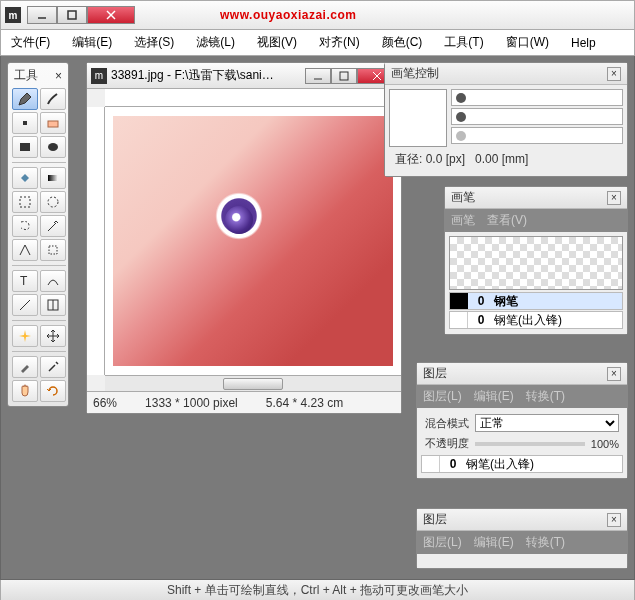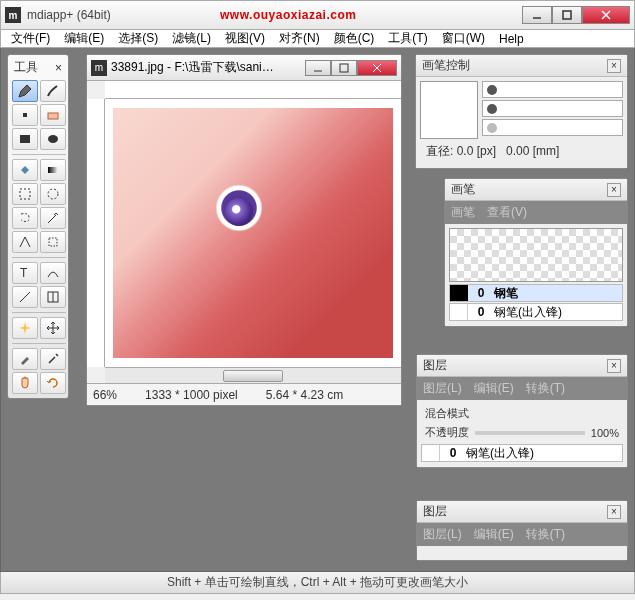--- a/index.html
+++ b/index.html
@@ -8,21 +8,21 @@
 
 .window-titlebar { height: 30px; background: linear-gradient(#fdfdfd, #e8e8e8); border: 1px solid #aaa; display: flex; align-items: center; padding: 0 4px; }
 .window-titlebar .app-icon { width: 16px; height: 16px; background: #333; color: #fff; font-weight: bold; display: flex; align-items: center; justify-content: center; margin-right: 6px; font-size: 10px; }
 .window-titlebar .title { flex: 1; color: #444; }
 .window-titlebar .watermark { color: #d00; font-weight: bold; font-size: 12px; letter-spacing: 0.5px; position: absolute; left: 220px; }
 .win-btns { display: flex; gap: 0; }
 .win-btn { width: 30px; height: 18px; border: 1px solid #888; background: linear-gradient(#f8f8f8,#d8d8d8); display: flex; align-items: center; justify-content: center; }
 .win-btn.close { background: linear-gradient(#e67,#c23); color: #fff; width: 48px; }
 .win-btn svg { width: 10px; height: 10px; }
 
-.menubar { height: 18px; background: #fff; border: 1px solid #aaa; border-top: none; display: flex; align-items: center; padding: 0 4px; gap: 2px; }
+.menubar { height: 26px; background: #fff; border: 1px solid #aaa; border-top: none; display: flex; align-items: center; padding: 0 4px; gap: 10px; }
 .menubar span { padding: 2px 6px; cursor: default; }
 
 .workspace { position: relative; height: 524px; background: #7a7a7a; border: 1px solid #666; border-top:none; }
 
 
 .tools-panel { position: absolute; left: 6px; top: 6px; width: 62px; background: linear-gradient(#fafafa,#e5e5e5); border: 1px solid #888; border-radius: 3px; padding: 2px; }
 .tools-panel .hdr { font-size: 12px; padding: 2px 4px; color: #333; display:flex; justify-content:space-between; align-items:center;}
 .tools-grid { display: grid; grid-template-columns: 1fr 1fr; gap: 2px; padding: 2px; }
 .tool { width: 26px; height: 22px; border: 1px solid #bbb; background: linear-gradient(#fff,#e8e8e8); display: flex; align-items: center; justify-content: center; border-radius: 2px; }
 .tool.selected { background: linear-gradient(#d8e8ff,#a8c8f0); border-color: #5a8cc8; }
@@ -73,21 +73,20 @@
 .layer-body .lbl{color:#333; font-size:11px;}
 .layer-body .slider{flex:1;height:4px;background:#ccc;position:relative;}
 
 .statusbar { height: 22px; background: linear-gradient(#f4f4f4,#dedede); border: 1px solid #aaa; border-top:none; display: flex; align-items: center; justify-content: center; color: #444; }
 </style>
 </head>
 <body>
 
 <div class="window-titlebar">
   <div class="app-icon">m</div>
-  <div class="title">mdiapp+ (64bit)</div>
   <div class="watermark">www.ouyaoxiazai.com</div>
   <div class="win-btns">
     <div class="win-btn">
         <svg viewBox="0 0 10 10">
           <line x1="1" y1="8" x2="9" y2="8" stroke="#333" stroke-width="1.5"></line>
         </svg>
       </div>
     <div class="win-btn">
         <svg viewBox="0 0 10 10">
           <rect x="1" y="1" width="8" height="8" fill="none" stroke="#333" stroke-width="1.5"></rect>
@@ -287,21 +286,21 @@
     <div class="doc-scroll-h">
         <div class="thumb"></div>
       </div>
     <div class="doc-status">
       <span>66%</span>
       <span>1333 * 1000 pixel</span>
       <span>5.64 * 4.23 cm</span>
     </div>
   </div>
 
-  <div class="panel" style="right:6px; top:6px; width:213px;">
+  <div class="panel" style="right:6px; top:6px; width:244px;">
     <div class="panel-hdr">
         <span>画笔控制</span>
       <span class="x">×</span>
       </div>
     <div class="panel-body">
       <div class="brush-preview">
         <div class="big"></div>
         <div class="stack">
           <div class="row">
               <span class="dot"></span>
@@ -352,20 +351,21 @@
       <span class="x">×</span>
       </div>
     <div class="panel-sub">
       <span>图层(L)</span>
       <span>编辑(E)</span>
       <span>转换(T)</span>
     </div>
     <div class="panel-body layer-body">
       <div class="row">
         <span class="lbl">混合模式</span>
+        <select><option>正常</option></select>
       </div>
       <div class="row">
         <span class="lbl">不透明度</span>
         <div class="slider"></div>
         <span class="lbl">100%</span>
       </div>
       <div class="brush-list" style="margin-top:2px">
         <div class="item">
           <div class="sw w"></div>
           <div class="n">0</div>

